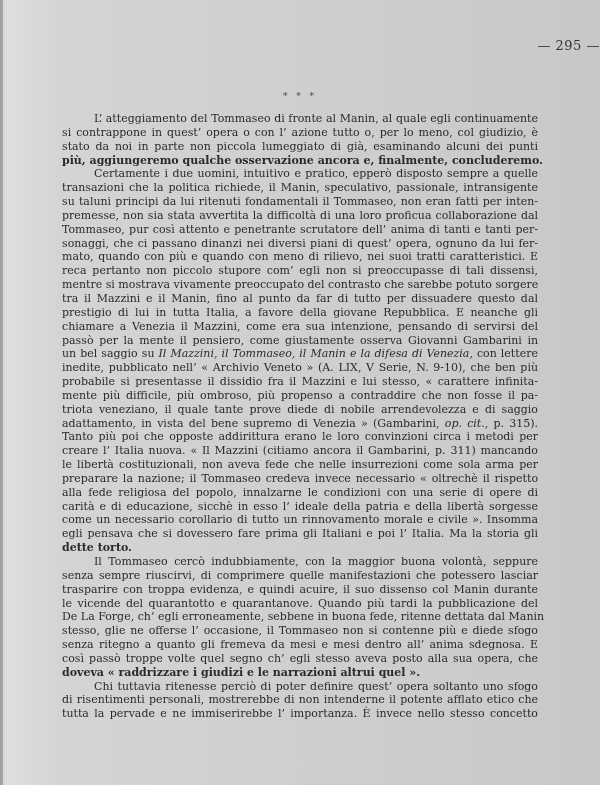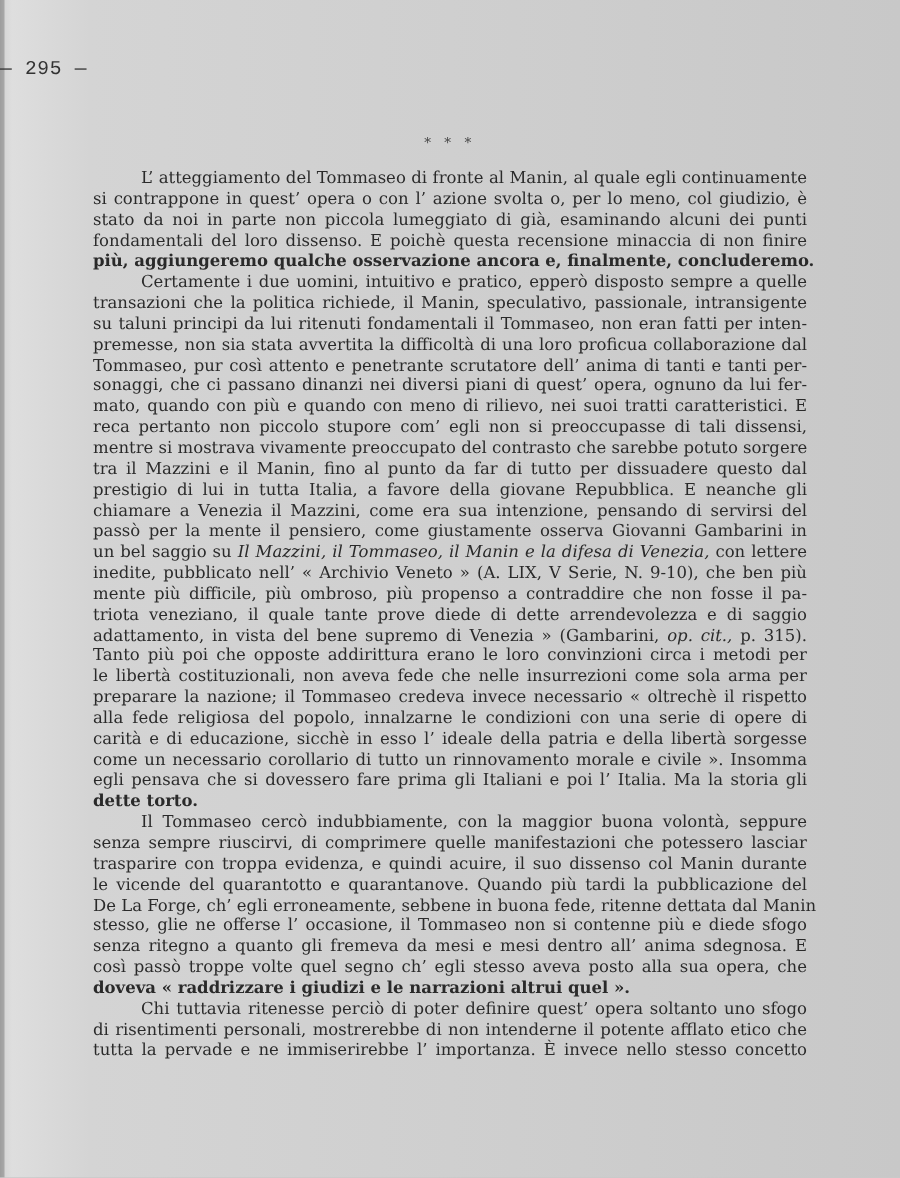--- a/index.html
+++ b/index.html
@@ -30,25 +30,24 @@
       width: 3px;
       height: 785px;
       background: #8a8a8a;
       opacity: 0.6;
     }
     .page-number {
       position: absolute;
       top: 38px;
       left: 0;
       width: 600px;
-      text-align: left;
+      text-align: right;
       font-size: 13px;
       color: #333;
       letter-spacing: 0.5px;
-      font-family: Liberation Mono, monospace;
     }
     .separator {
       position: absolute;
       top: 91px;
       left: 0;
       width: 600px;
       text-align: center;
       font-size: 9px;
       color: #444;
       letter-spacing: 3px;
@@ -86,45 +85,46 @@
 
 <div class="page">
   <div class="binding-edge"></div>
 
   <div class="page-number">— 295 —</div>
   <div class="separator">* * *</div>
 
   <div class="text-block" id="text-block">
       <div>
         <span class="line indent">L’ atteggiamento del Tommaseo di fronte al Manin, al quale egli continuamente</span>
-        <span class="line">si contrappone in quest’ opera o con l’ azione svolta o, per lo meno, col giudizio, è</span>
+        <span class="line">si contrappone in quest’ opera o con l’ azione tutto o, per lo meno, col giudizio, è</span>
         <span class="line">stato da noi in parte non piccola lumeggiato di già, esaminando alcuni dei punti</span>
-        <span class="line">fondamentali del loro dissenso. E poichè questa recensione minaccia di non finire</span>
         <span class="line last">più, aggiungeremo qualche osservazione ancora e, finalmente, concluderemo.</span>
       </div>
       <div>
         <span class="line indent">Certamente i due uomini, intuitivo e pratico, epperò disposto sempre a quelle</span>
         <span class="line">transazioni che la politica richiede, il Manin, speculativo, passionale, intransigente</span>
         <span class="line">su taluni principi da lui ritenuti fondamentali il Tommaseo, non eran fatti per inten-</span>
         <span class="line">premesse, non sia stata avvertita la difficoltà di una loro proficua collaborazione dal</span>
         <span class="line">Tommaseo, pur così attento e penetrante scrutatore dell’ anima di tanti e tanti per-</span>
         <span class="line">sonaggi, che ci passano dinanzi nei diversi piani di quest’ opera, ognuno da lui fer-</span>
         <span class="line">mato, quando con più e quando con meno di rilievo, nei suoi tratti caratteristici. E</span>
         <span class="line">reca pertanto non piccolo stupore com’ egli non si preoccupasse di tali dissensi,</span>
         <span class="line">mentre si mostrava vivamente preoccupato del contrasto che sarebbe potuto sorgere</span>
         <span class="line">tra il Mazzini e il Manin, fino al punto da far di tutto per dissuadere questo dal</span>
         <span class="line">prestigio di lui in tutta Italia, a favore della giovane Repubblica. E neanche gli</span>
         <span class="line">chiamare a Venezia il Mazzini, come era sua intenzione, pensando di servirsi del</span>
         <span class="line">passò per la mente il pensiero, come giustamente osserva Giovanni Gambarini in</span>
         <span class="line">un bel saggio su <em>Il Mazzini, il Tommaseo, il Manin e la difesa di Venezia,</em> con lettere</span>
         <span class="line">inedite, pubblicato nell’ « Archivio Veneto » (A. LIX, V Serie, N. 9-10), che ben più</span>
+        <span class="line">probabile si presentasse il dissidio fra il Mazzini e lui stesso, « carattere infinita-</span>
         <span class="line">mente più difficile, più ombroso, più propenso a contraddire che non fosse il pa-</span>
-        <span class="line">triota veneziano, il quale tante prove diede di dette arrendevolezza e di saggio</span>
+        <span class="line">triota veneziano, il quale tante prove diede di nobile arrendevolezza e di saggio</span>
         <span class="line">adattamento, in vista del bene supremo di Venezia » (Gambarini, <em>op. cit.,</em> p. 315).</span>
         <span class="line">Tanto più poi che opposte addirittura erano le loro convinzioni circa i metodi per</span>
+        <span class="line">creare l’ Italia nuova. « Il Mazzini (citiamo ancora il Gambarini, p. 311) mancando</span>
         <span class="line">le libertà costituzionali, non aveva fede che nelle insurrezioni come sola arma per</span>
         <span class="line">preparare la nazione; il Tommaseo credeva invece necessario « oltrechè il rispetto</span>
         <span class="line">alla fede religiosa del popolo, innalzarne le condizioni con una serie di opere di</span>
         <span class="line">carità e di educazione, sicchè in esso l’ ideale della patria e della libertà sorgesse</span>
         <span class="line">come un necessario corollario di tutto un rinnovamento morale e civile ». Insomma</span>
         <span class="line">egli pensava che si dovessero fare prima gli Italiani e poi l’ Italia. Ma la storia gli</span>
         <span class="line last">dette torto.</span>
       </div>
       <div>
         <span class="line indent">Il Tommaseo cercò indubbiamente, con la maggior buona volontà, seppure</span>

